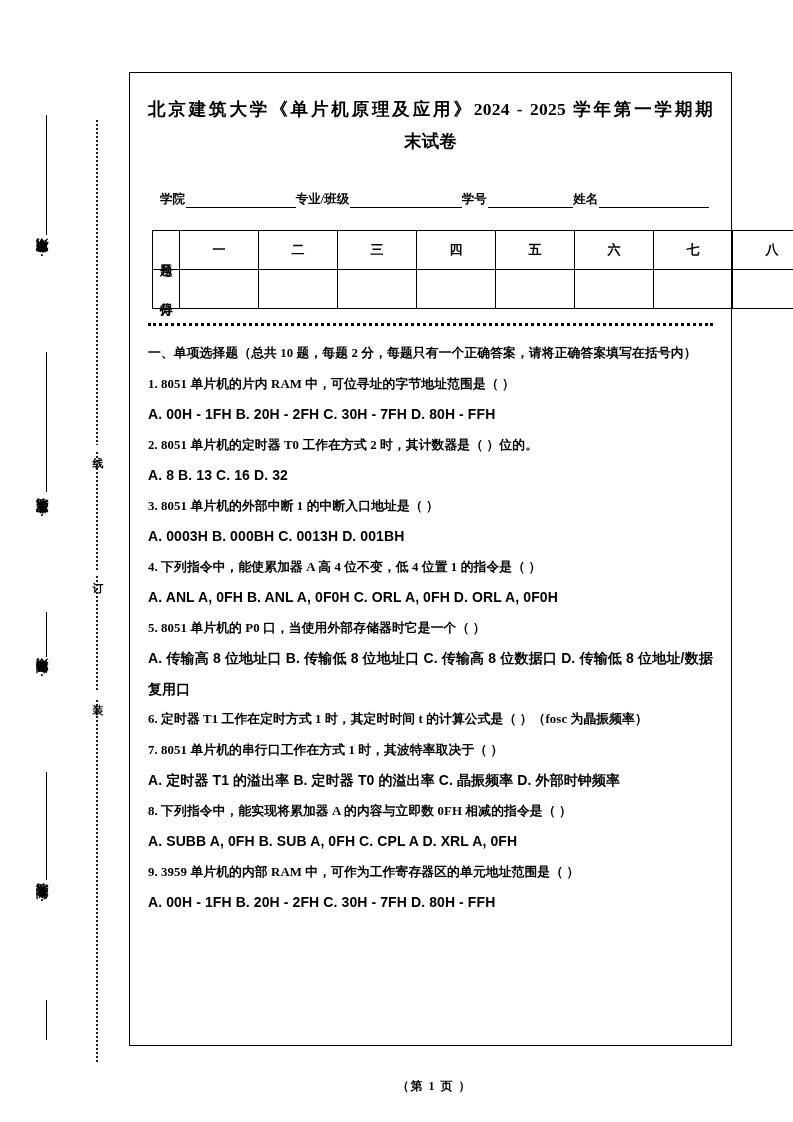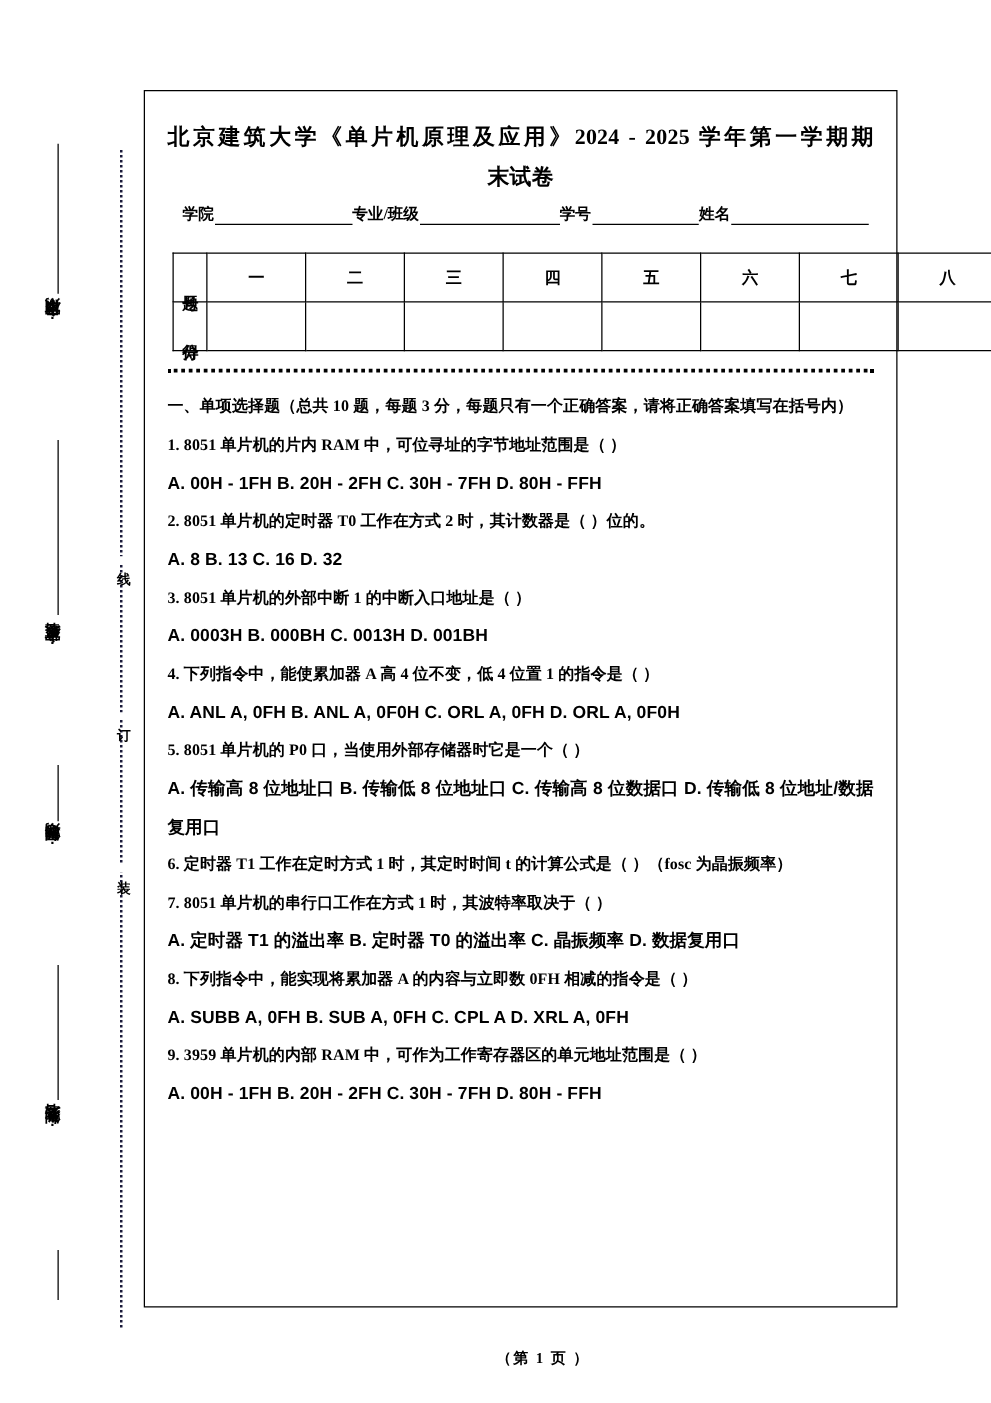--- a/index.html
+++ b/index.html
@@ -62,21 +62,21 @@
     font-size: 11px;
     font-weight: bold;
     writing-mode: vertical-rl;
     text-orientation: upright;
     padding: 3px 0;
   }
 
   
   .content-box {
     position: absolute;
-    left: 115px;
+    left: 129px;
     top: 72px;
     width: 603px;
     height: 974px;
     border: 1.6px solid #000;
     box-sizing: border-box;
     padding: 14px 16px 0 16px;
   }
 
   .doc-title {
     font-family: "Liberation Serif", "DejaVu Serif", serif;
@@ -89,21 +89,21 @@
     margin: 6px 2px 0 2px;
   }
   .doc-title .second-line {
     display: block;
     text-align: center;
     text-align-last: center;
   }
 
   
   .info-row {
-    margin: 6px 6px 0 14px;
+    margin: 34px 6px 0 14px;
     font-size: 12.5px;
     font-family: "Liberation Serif", "DejaVu Serif", serif;
     font-weight: bold;
     display: flex;
     align-items: flex-end;
     white-space: nowrap;
   }
   .info-row .lbl { padding-right: 1px; }
   .info-row .blank {
     border-bottom: 1.2px solid #000;
@@ -252,41 +252,41 @@
       <td></td>
       <td></td>
 
     </tr>
   </tbody>
     </table>
 
   <div class="dotted-sep"></div>
 
   <div class="body-text">
-    <p>一、单项选择题（总共 10 题，每题 3 分，每题只有一个正确答案，请将正确答案填写在括号内）</p>
+    <p>一、单项选择题（总共 10 题，每题 2 分，每题只有一个正确答案，请将正确答案填写在括号内）</p>
 
     <p>1. 8051 单片机的片内 RAM 中，可位寻址的字节地址范围是（  ）</p>
     <p class="opts">A. 00H - 1FH  B. 20H - 2FH  C. 30H - 7FH  D. 80H - FFH</p>
 
     <p>2. 8051 单片机的定时器 T0 工作在方式 2 时，其计数器是（  ）位的。</p>
     <p class="opts">A. 8  B. 13  C. 16  D. 32</p>
 
     <p>3. 8051 单片机的外部中断 1 的中断入口地址是（  ）</p>
     <p class="opts">A. 0003H  B. 000BH  C. 0013H  D. 001BH</p>
 
     <p>4. 下列指令中，能使累加器 A 高 4 位不变，低 4 位置 1 的指令是（  ）</p>
     <p class="opts">A. ANL A, 0FH  B. ANL A, 0F0H  C. ORL A, 0FH  D. ORL A, 0F0H</p>
 
     <p>5. 8051 单片机的 P0 口，当使用外部存储器时它是一个（  ）</p>
     <p class="opts">A. 传输高 8 位地址口  B. 传输低 8 位地址口  C. 传输高 8 位数据口  D. 传输低 8 位地址/数据复用口</p>
 
     <p>6. 定时器 T1 工作在定时方式 1 时，其定时时间 t 的计算公式是（  ）（fosc 为晶振频率）</p>
 
     <p>7. 8051 单片机的串行口工作在方式 1 时，其波特率取决于（  ）</p>
-    <p class="opts">A. 定时器 T1 的溢出率  B. 定时器 T0 的溢出率  C. 晶振频率  D. 数据复用口</p>
+    <p class="opts">A. 定时器 T1 的溢出率  B. 定时器 T0 的溢出率  C. 晶振频率  D. 外部时钟频率</p>
 
     <p>8. 下列指令中，能实现将累加器 A 的内容与立即数 0FH 相减的指令是（  ）</p>
     <p class="opts">A. SUBB A, 0FH  B. SUB A, 0FH  C. CPL A  D. XRL A, 0FH</p>
 
     <p>9. 3959 单片机的内部 RAM 中，可作为工作寄存器区的单元地址范围是（  ）</p>
     <p class="opts">A. 00H - 1FH  B. 20H - 2FH  C. 30H - 7FH  D. 80H - FFH</p>
   </div>
 </div>
 
 <div class="page-footer">（第 1 页 ）</div>

